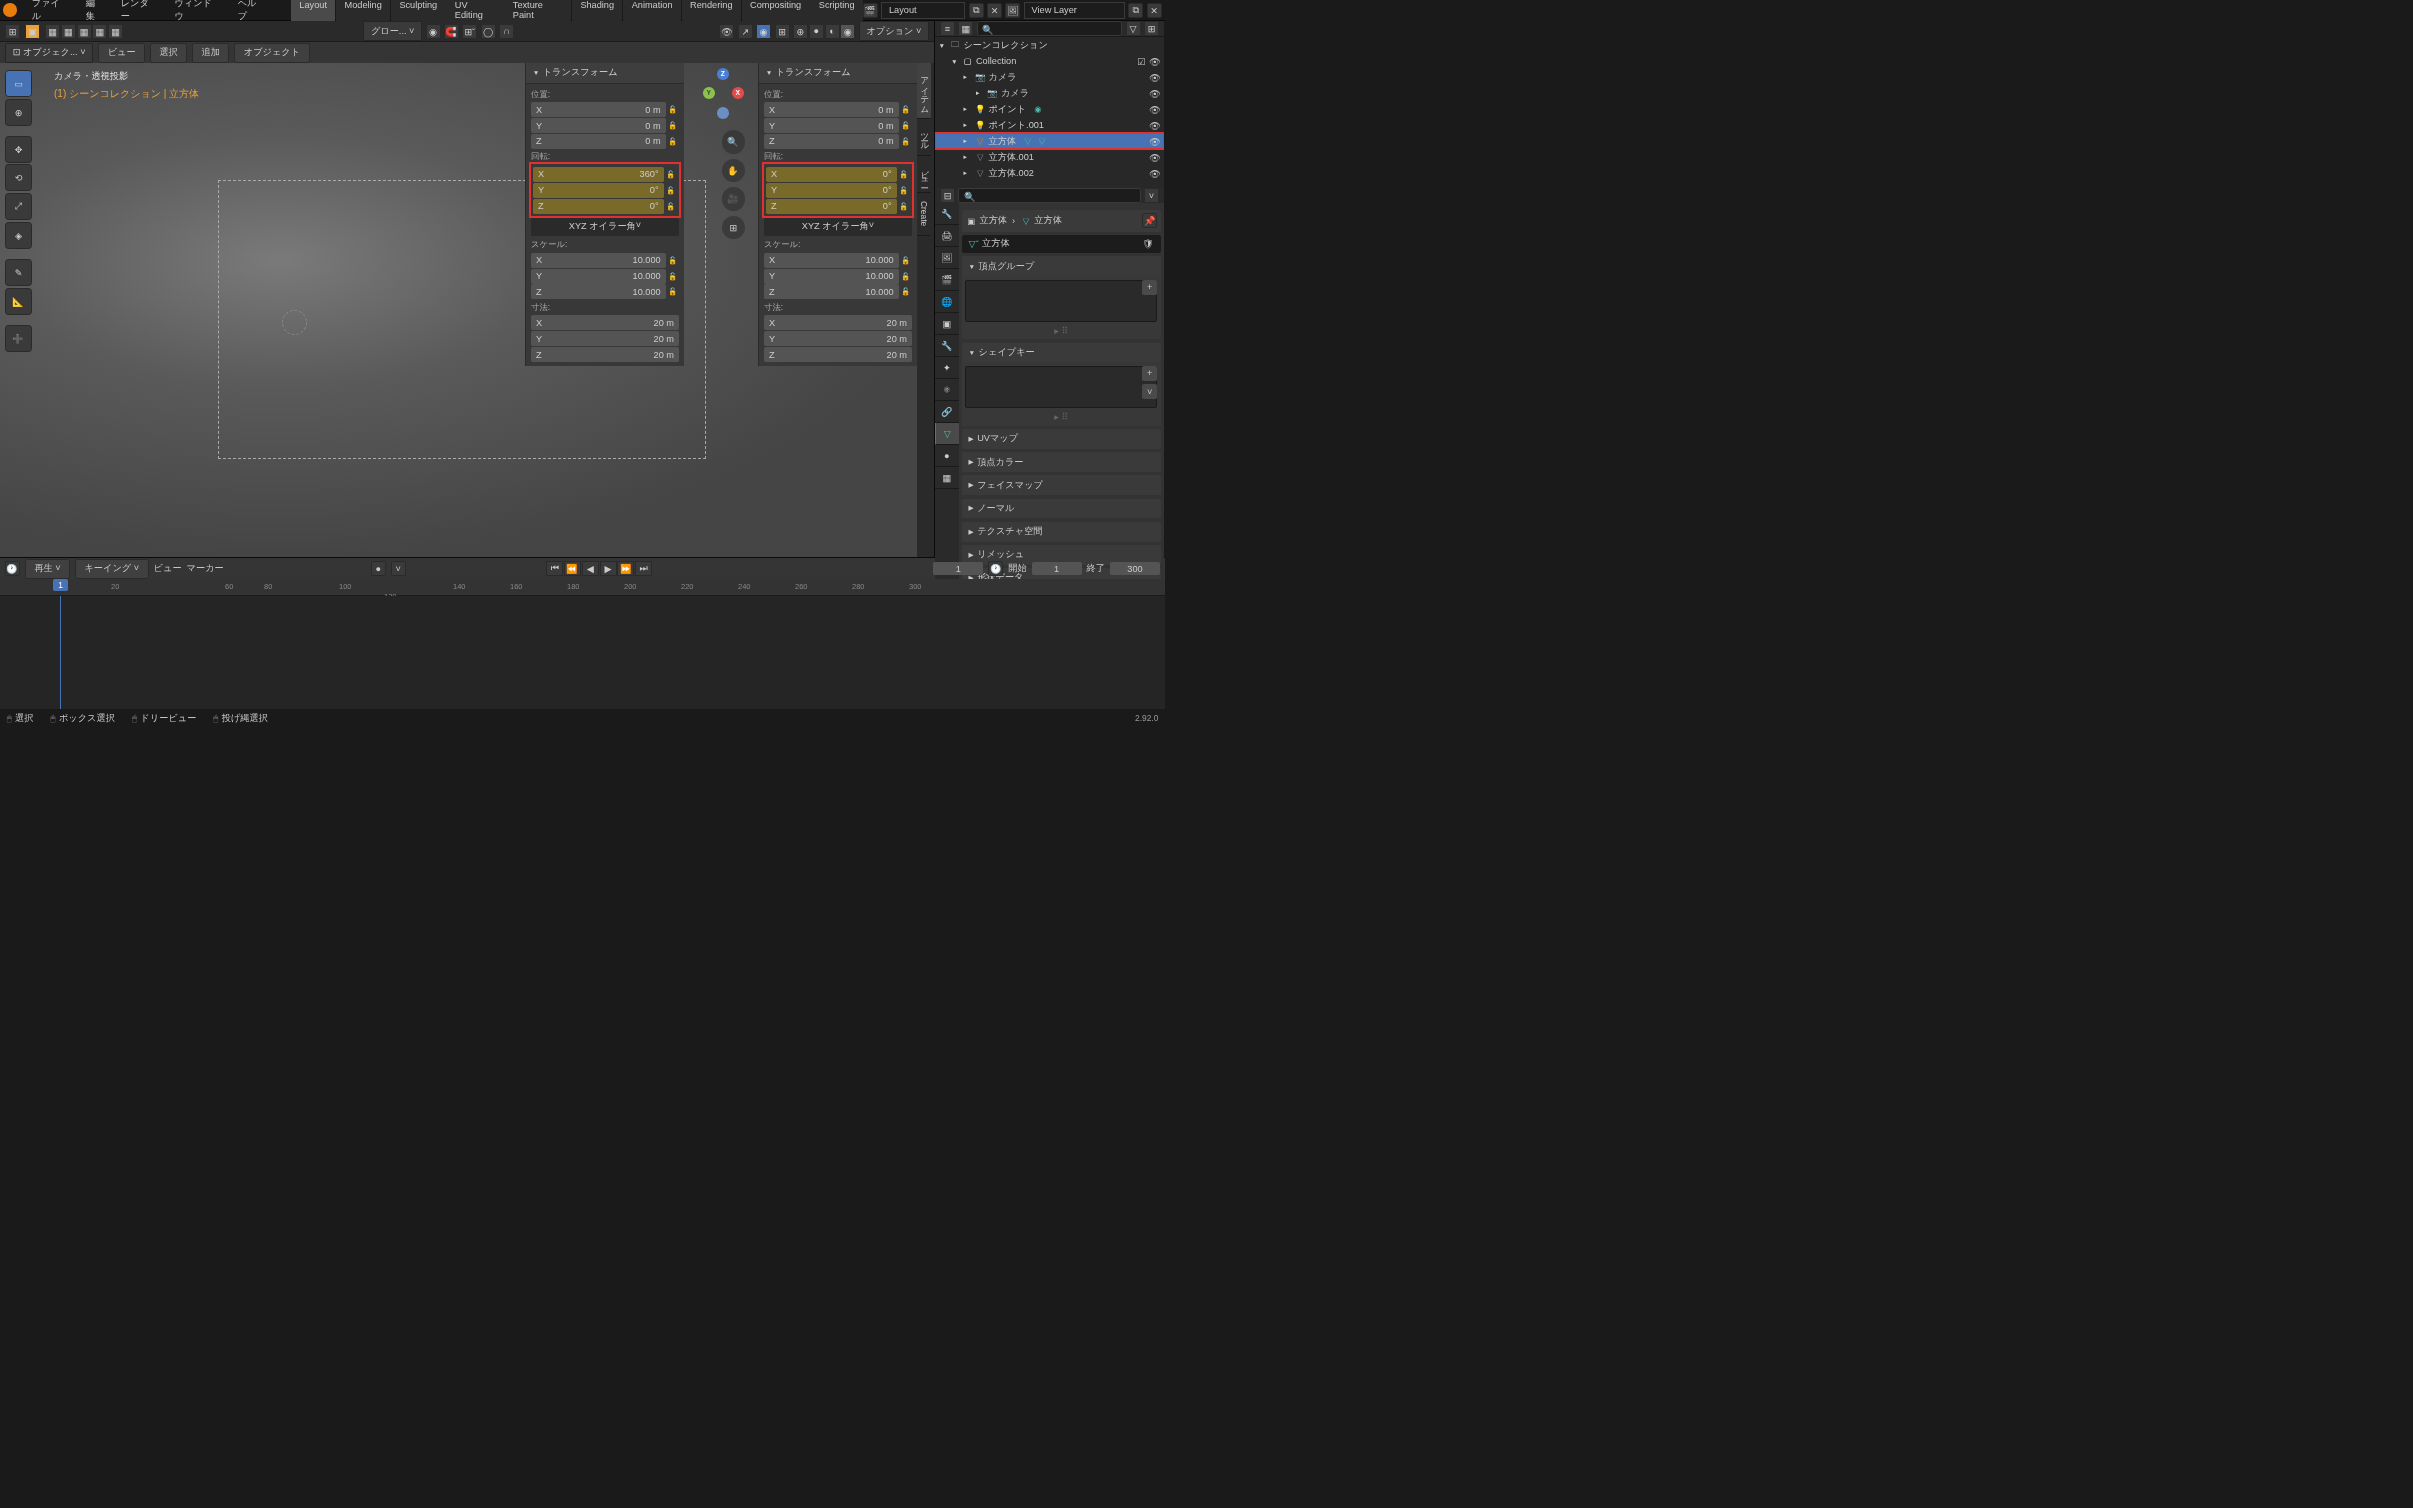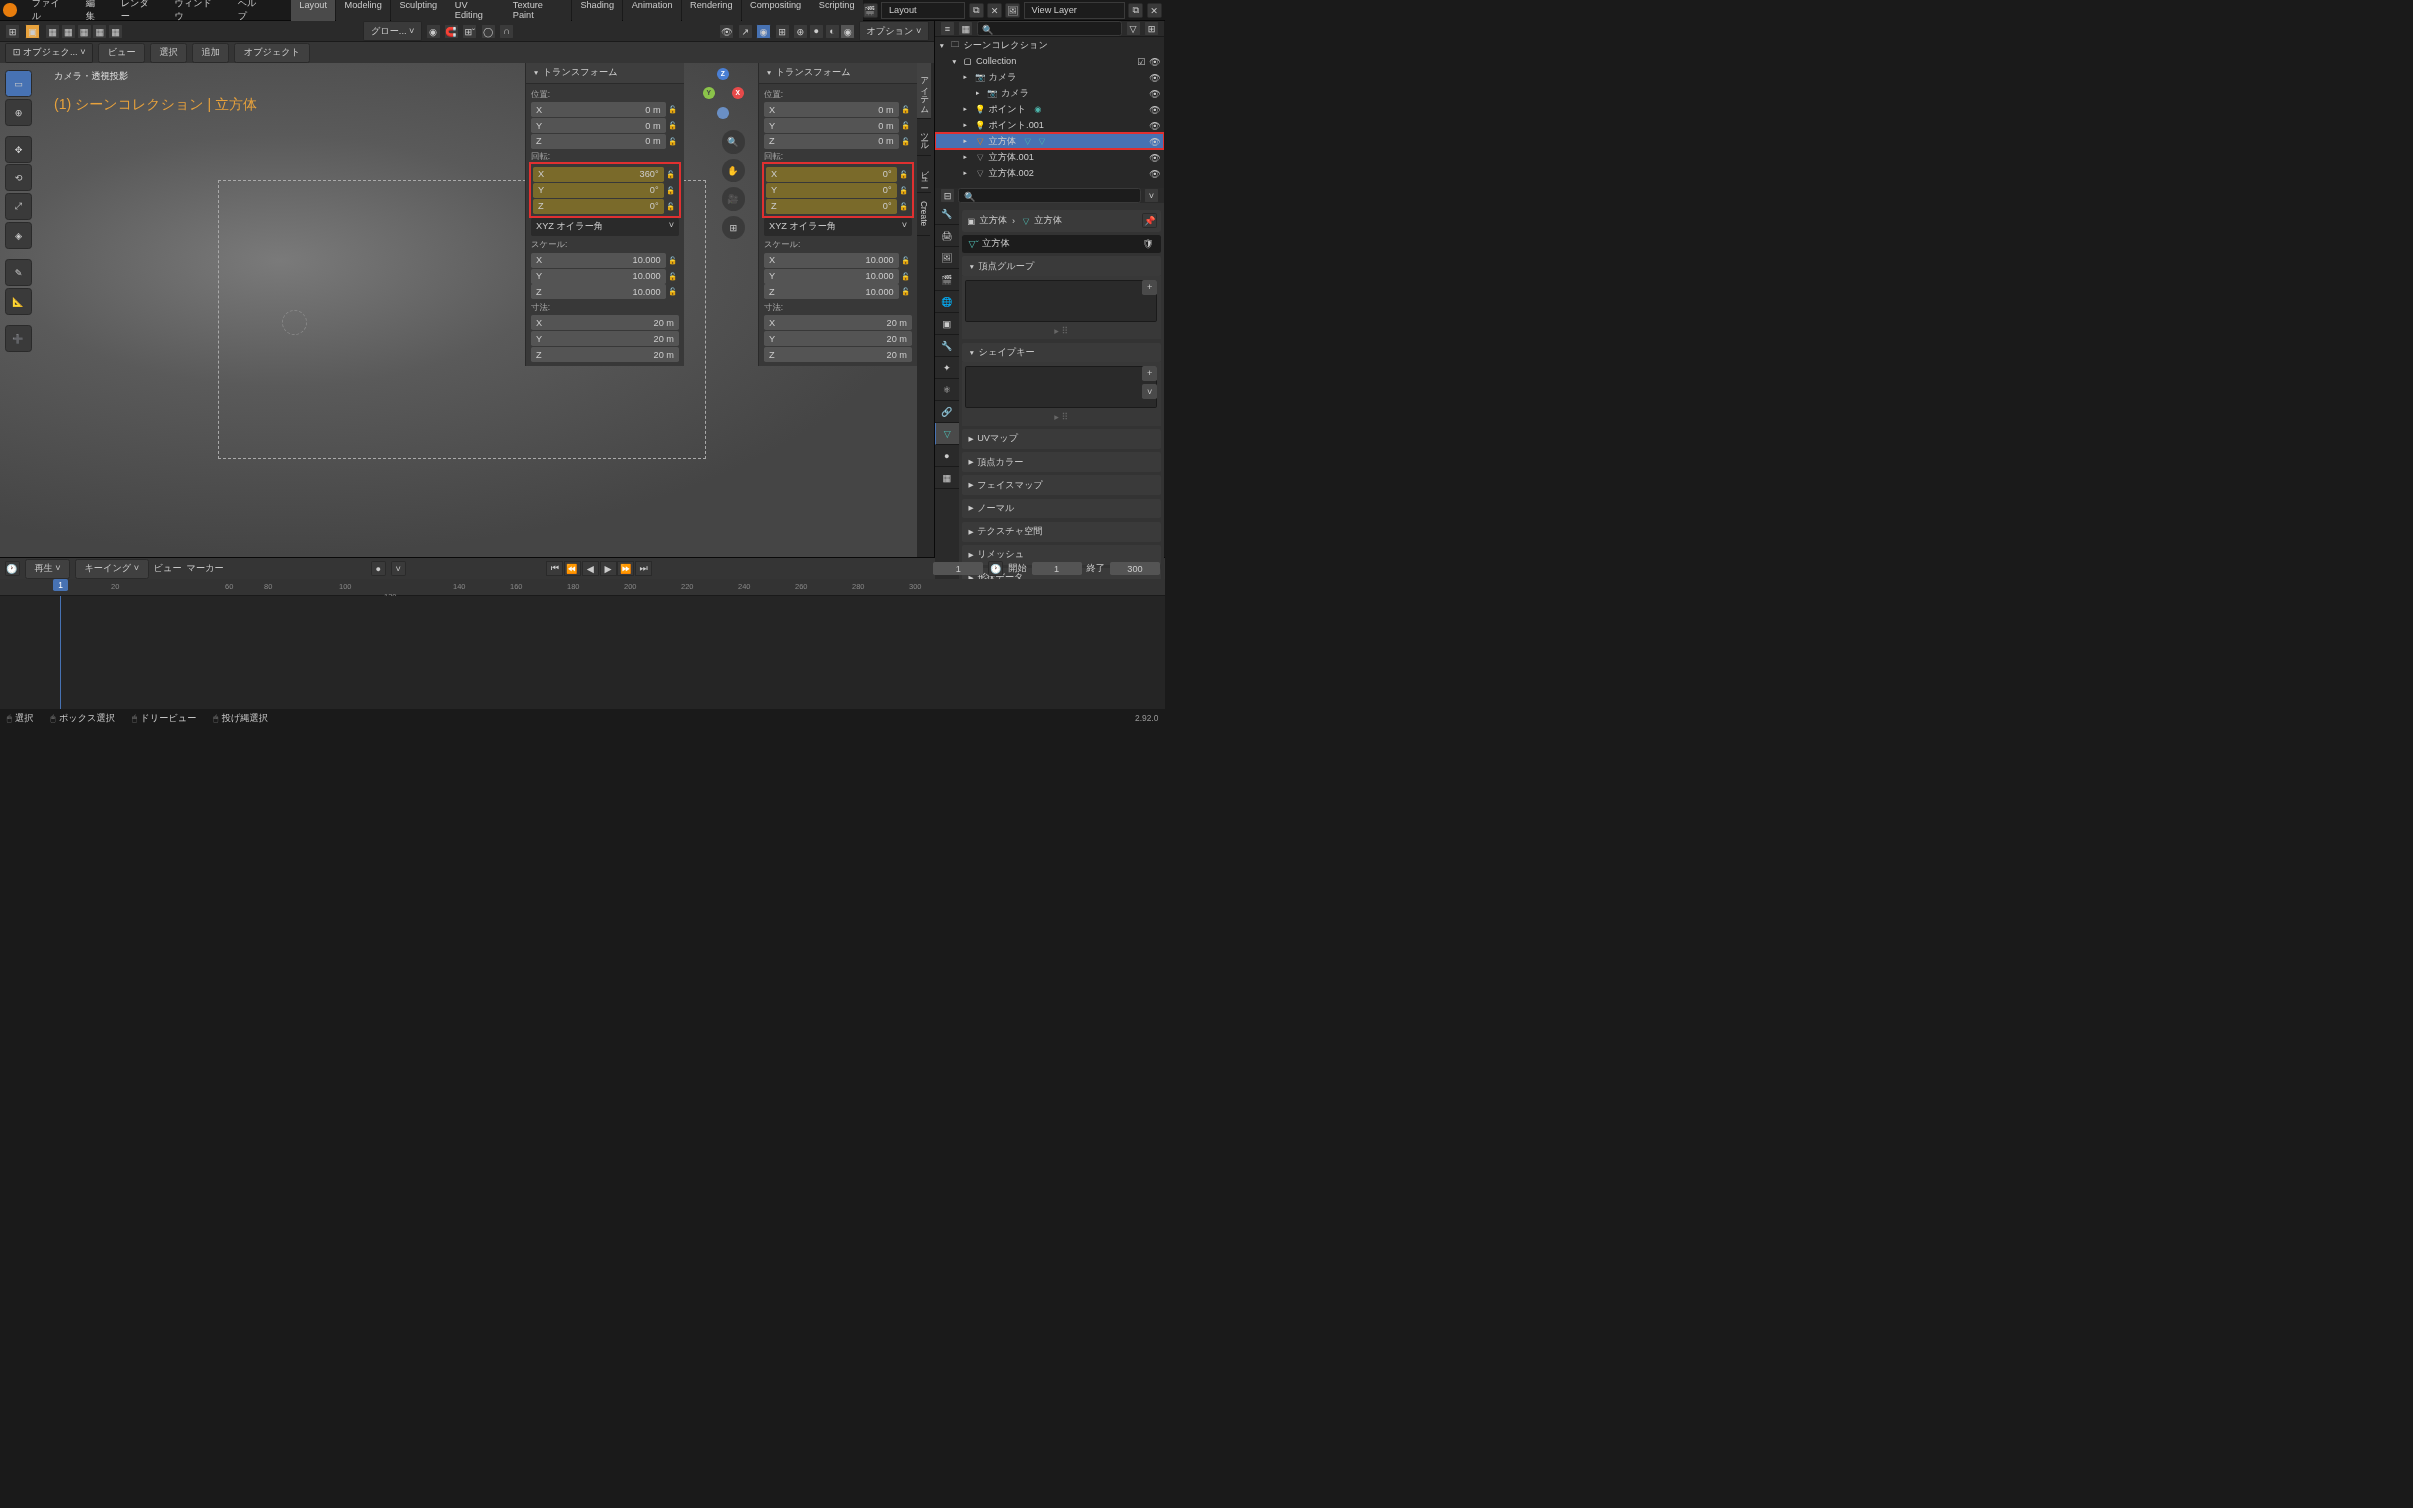--- a/index.html
+++ b/index.html
@@ -21,21 +21,21 @@
 .vp-header2{height:21px;background:#353535;display:flex;align-items:center;padding:0 5px;gap:5px}
 .pill{background:#404040;padding:2.5px 8.4px;border-radius:2.5px;border:0.8px solid #2a2a2a}
 
 .tool-shelf{position:absolute;left:5px;top:49px;width:27px;display:flex;flex-direction:column;gap:1.7px}
 .tool-btn{width:27px;height:27px;background:#3a3a3a;border:0.8px solid #2a2a2a;border-radius:3.4px;display:flex;align-items:center;justify-content:center;cursor:pointer}
 .tool-btn.active{background:#4772b3}
 .tool-spacer{height:6.7px}
 
 .vp-info{position:absolute;left:54px;top:49px}
 .vp-info .l1{color:#e0e0e0}
-.vp-info .l2{color:#e8a23c;font-size:14px;margin-top:13px}
+.vp-info .l2{color:#e8a23c;font-size:10px;margin-top:4px}
 
 .vp-canvas{position:absolute;left:0;top:42px;right:0;bottom:0;background:radial-gradient(ellipse at 30% 40%,#7a7a7a 0%,#5a5a5a 30%,#454545 70%)}
 .vp-canvas::before{content:'';position:absolute;left:218px;top:117px;width:486px;height:277px;border:0.8px dashed #aaa}
 .cursor3d{position:absolute;left:282px;top:247px;width:25px;height:25px;border:0.8px dashed #888;border-radius:50%}
 
 .gizmo{position:absolute;right:186px;top:47px;width:50px;height:50px}
 .gizmo .ball{width:11.7px;height:11.7px;border-radius:50%;position:absolute;display:flex;align-items:center;justify-content:center;font-size:6.7px;font-weight:bold}
 .gizmo .z{background:#4a7fd4;top:0;left:19px;color:#fff}
 .gizmo .y{background:#8bc34a;top:19px;left:5px;color:#444}
 .gizmo .x{background:#e64a4a;top:19px;left:34px;color:#fff}
@@ -50,21 +50,21 @@
 .np-tab{writing-mode:vertical-rl;padding:8.4px 1.7px;font-size:8.4px;border-bottom:0.8px solid #1a1a1a}
 .np-tab.active{background:#424242}
 .np-header{background:#3e3e3e;padding:3.4px 6.7px;border-bottom:0.8px solid #2a2a2a;display:flex;align-items:center}
 .np-header::before{content:'▼';font-size:6.7px;margin-right:3.4px}
 .np-sec{padding:3.4px 5px}
 .np-label{font-size:8.4px;color:#aaa;padding:1.7px 0}
 .np-row{display:flex;align-items:center;margin:0.8px 0;gap:1.7px}
 .np-field{flex:1;background:#545454;border-radius:1.7px;padding:1.7px 5px;display:flex;justify-content:space-between;height:15px;align-items:center}
 .np-field.hl{background:#7a6a2a}
 .np-lock{width:11.7px;height:11.7px;display:flex;align-items:center;justify-content:center;font-size:7.5px}
-.np-drop{background:#2a2a2a;padding:2.5px 5px;border-radius:1.7px;display:flex;justify-content:space-between;margin:1.7px 0}
+.np-drop{background:#2a2a2a;padding:2.5px 5px;border-radius:1.7px;display:flex;justify-content:center;margin:1.7px 0}
 .red-box{border:2.5px solid #e03030;padding:1.7px;margin:-1.7px}
 
 .right-col{width:230px;background:#2a2a2a;display:flex;flex-direction:column;border-left:0.8px solid #0a0a0a}
 .outliner-hdr{height:21px;background:#2a2a2a;display:flex;align-items:center;padding:0 5px;gap:3.4px;border-bottom:0.8px solid #1a1a1a}
 .out-search{flex:1;background:#1c1c1c;border:0.8px solid #3a3a3a;border-radius:2.5px;padding:1.7px 5px;height:15px}
 .outliner{flex:0 0 151px;background:#282828;overflow-y:auto}
 .out-row{display:flex;align-items:center;padding:1.7px 3.4px;height:16px;gap:2.5px}
 .out-row.sel{background:#4772b3}
 .out-row.red-hl{outline:2.5px solid #e03030;outline-offset:-1.7px}
 .out-ind{width:10px}

